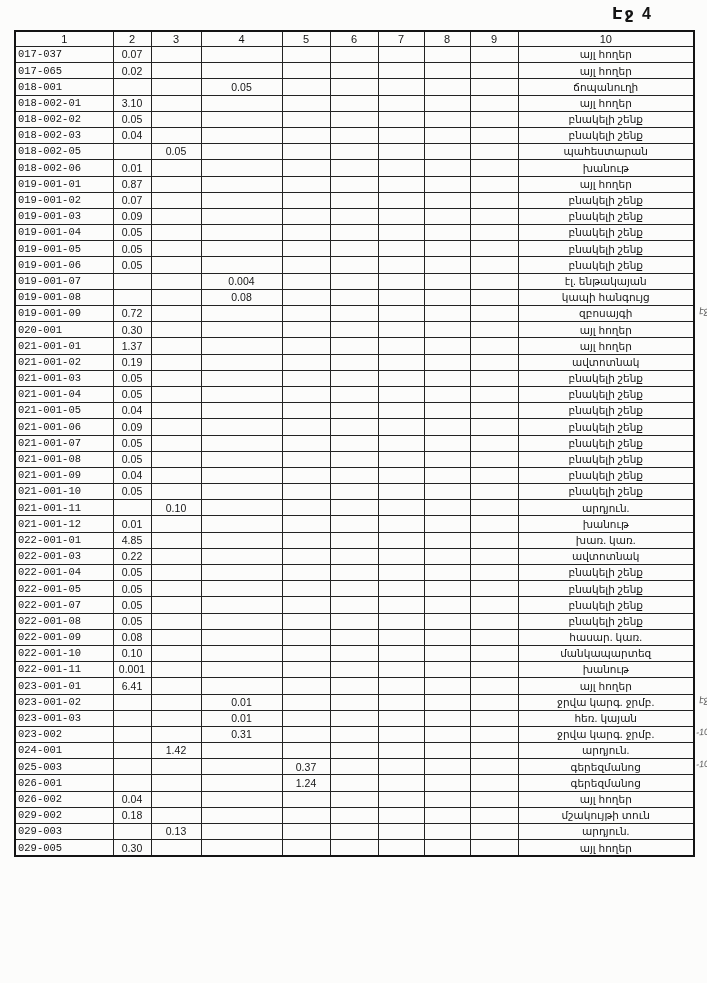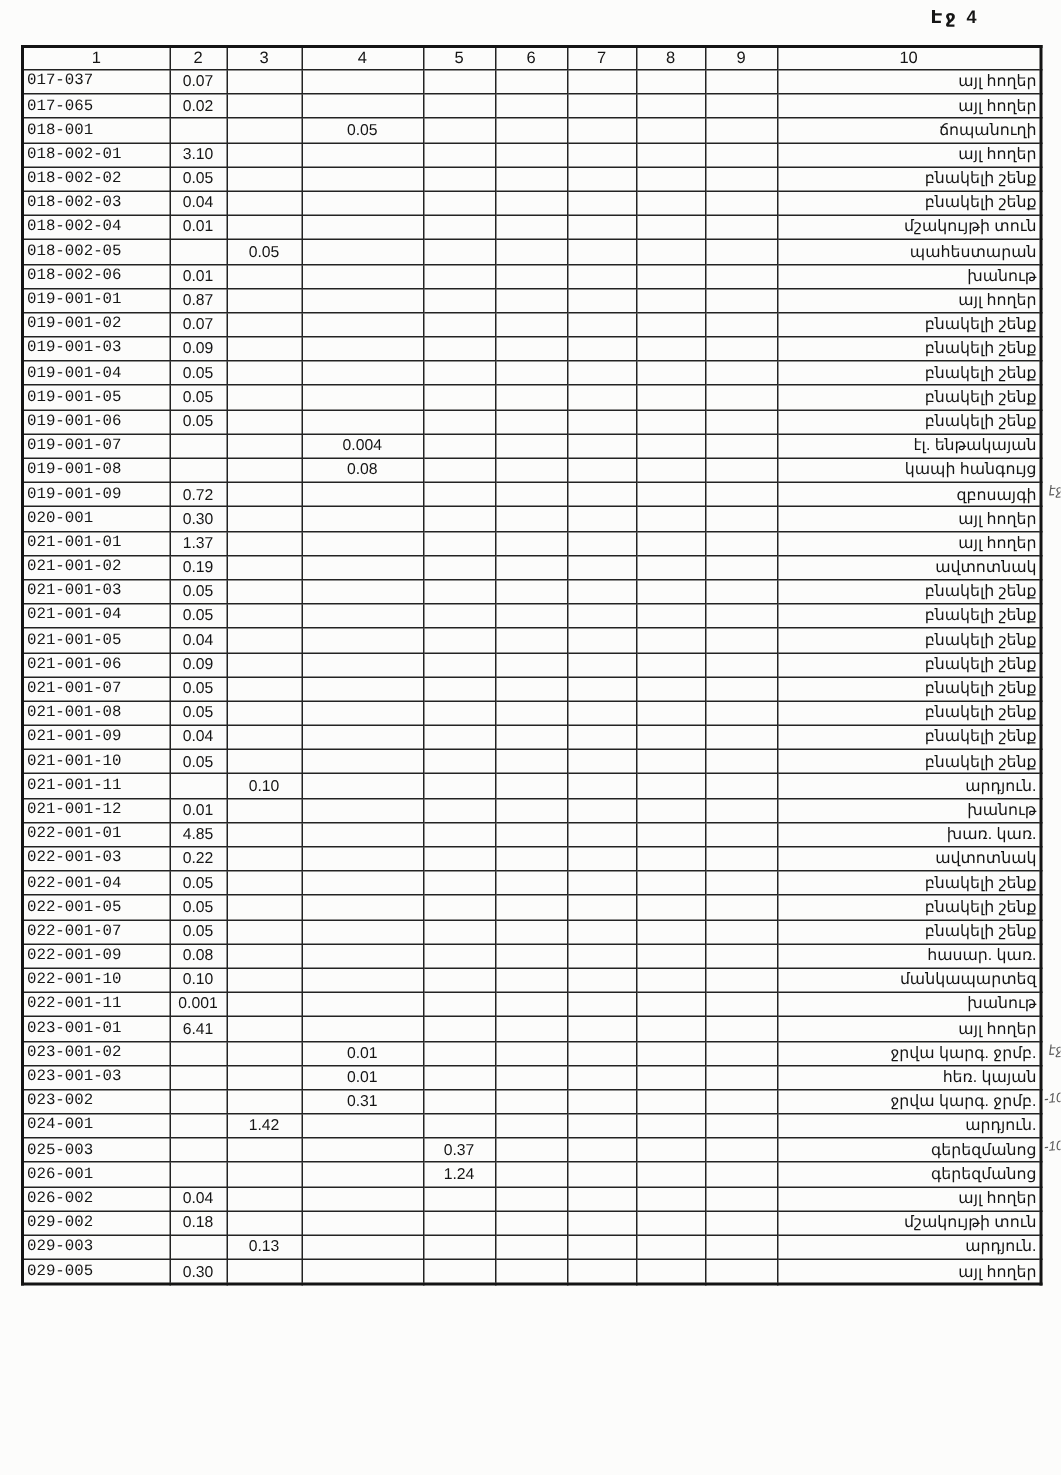--- a/index.html
+++ b/index.html
@@ -8,21 +8,21 @@
     background:#fcfcfb;
     font-family:"Liberation Sans","DejaVu Sans",sans-serif;
     color:#151515;
     position:relative;
     overflow:hidden;
   }
   .page-label{
     position:absolute;
     top:4px;
     right:54px;
-    font-size:12px;
+    font-size:16px;
     font-weight:bold;
     letter-spacing:2px;
     margin-left:48px;
   }
   table.grid{
     border-collapse:collapse;
     table-layout:fixed;
     width:679px;
     margin:30px 0 0 14px;
     border:2px solid #141414;
@@ -38,21 +38,21 @@
     vertical-align:middle;
   }
   table.grid th{
     font-weight:normal;
     font-size:11px;
     text-align:center;
     height:14px;
   }
   td.c1{text-align:left;padding-left:5px;font-family:Liberation Mono, monospace;}
   td.c2,td.c3,td.c4,td.c5,td.c6,td.c7,td.c8,td.c9{text-align:center;}
-  td.c10{text-align:right;padding-left:4px;position:relative;}
+  td.c10{text-align:center;padding-left:4px;position:relative;}
   .margin-note{
     position:absolute;
     right:-16px;
     top:1px;
     font-size:9px;
     font-style:italic;
     color:#5a5a5a;
     transform:rotate(-4deg);
   }
 </style>
@@ -156,32 +156,20 @@
           <td class="c3"></td>
           <td class="c4"></td>
           <td class="c5"></td>
           <td class="c6"></td>
           <td class="c7"></td>
           <td class="c8"></td>
           <td class="c9"></td>
           <td class="c10"><span>բնակելի շենք</span></td>
         </tr>
         <tr>
-          <td class="c1">018-002-04</td>
-          <td class="c2">0.01</td>
-          <td class="c3"></td>
-          <td class="c4"></td>
-          <td class="c5"></td>
-          <td class="c6"></td>
-          <td class="c7"></td>
-          <td class="c8"></td>
-          <td class="c9"></td>
-          <td class="c10"><span>մշակույթի տուն</span></td>
-        </tr>
-        <tr>
           <td class="c1">018-002-05</td>
           <td class="c2"></td>
           <td class="c3">0.05</td>
           <td class="c4"></td>
           <td class="c5"></td>
           <td class="c6"></td>
           <td class="c7"></td>
           <td class="c8"></td>
           <td class="c9"></td>
           <td class="c10"><span>պահեստարան</span></td>
@@ -505,20 +493,32 @@
           <td class="c4"></td>
           <td class="c5"></td>
           <td class="c6"></td>
           <td class="c7"></td>
           <td class="c8"></td>
           <td class="c9"></td>
           <td class="c10"><span>բնակելի շենք</span></td>
         </tr>
         <tr>
           <td class="c1">022-001-07</td>
+          <td class="c2">0.05</td>
+          <td class="c3"></td>
+          <td class="c4"></td>
+          <td class="c5"></td>
+          <td class="c6"></td>
+          <td class="c7"></td>
+          <td class="c8"></td>
+          <td class="c9"></td>
+          <td class="c10"><span>բնակելի շենք</span></td>
+        </tr>
+        <tr>
+          <td class="c1">022-001-08</td>
           <td class="c2">0.05</td>
           <td class="c3"></td>
           <td class="c4"></td>
           <td class="c5"></td>
           <td class="c6"></td>
           <td class="c7"></td>
           <td class="c8"></td>
           <td class="c9"></td>
           <td class="c10"><span>բնակելի շենք</span></td>
         </tr>

